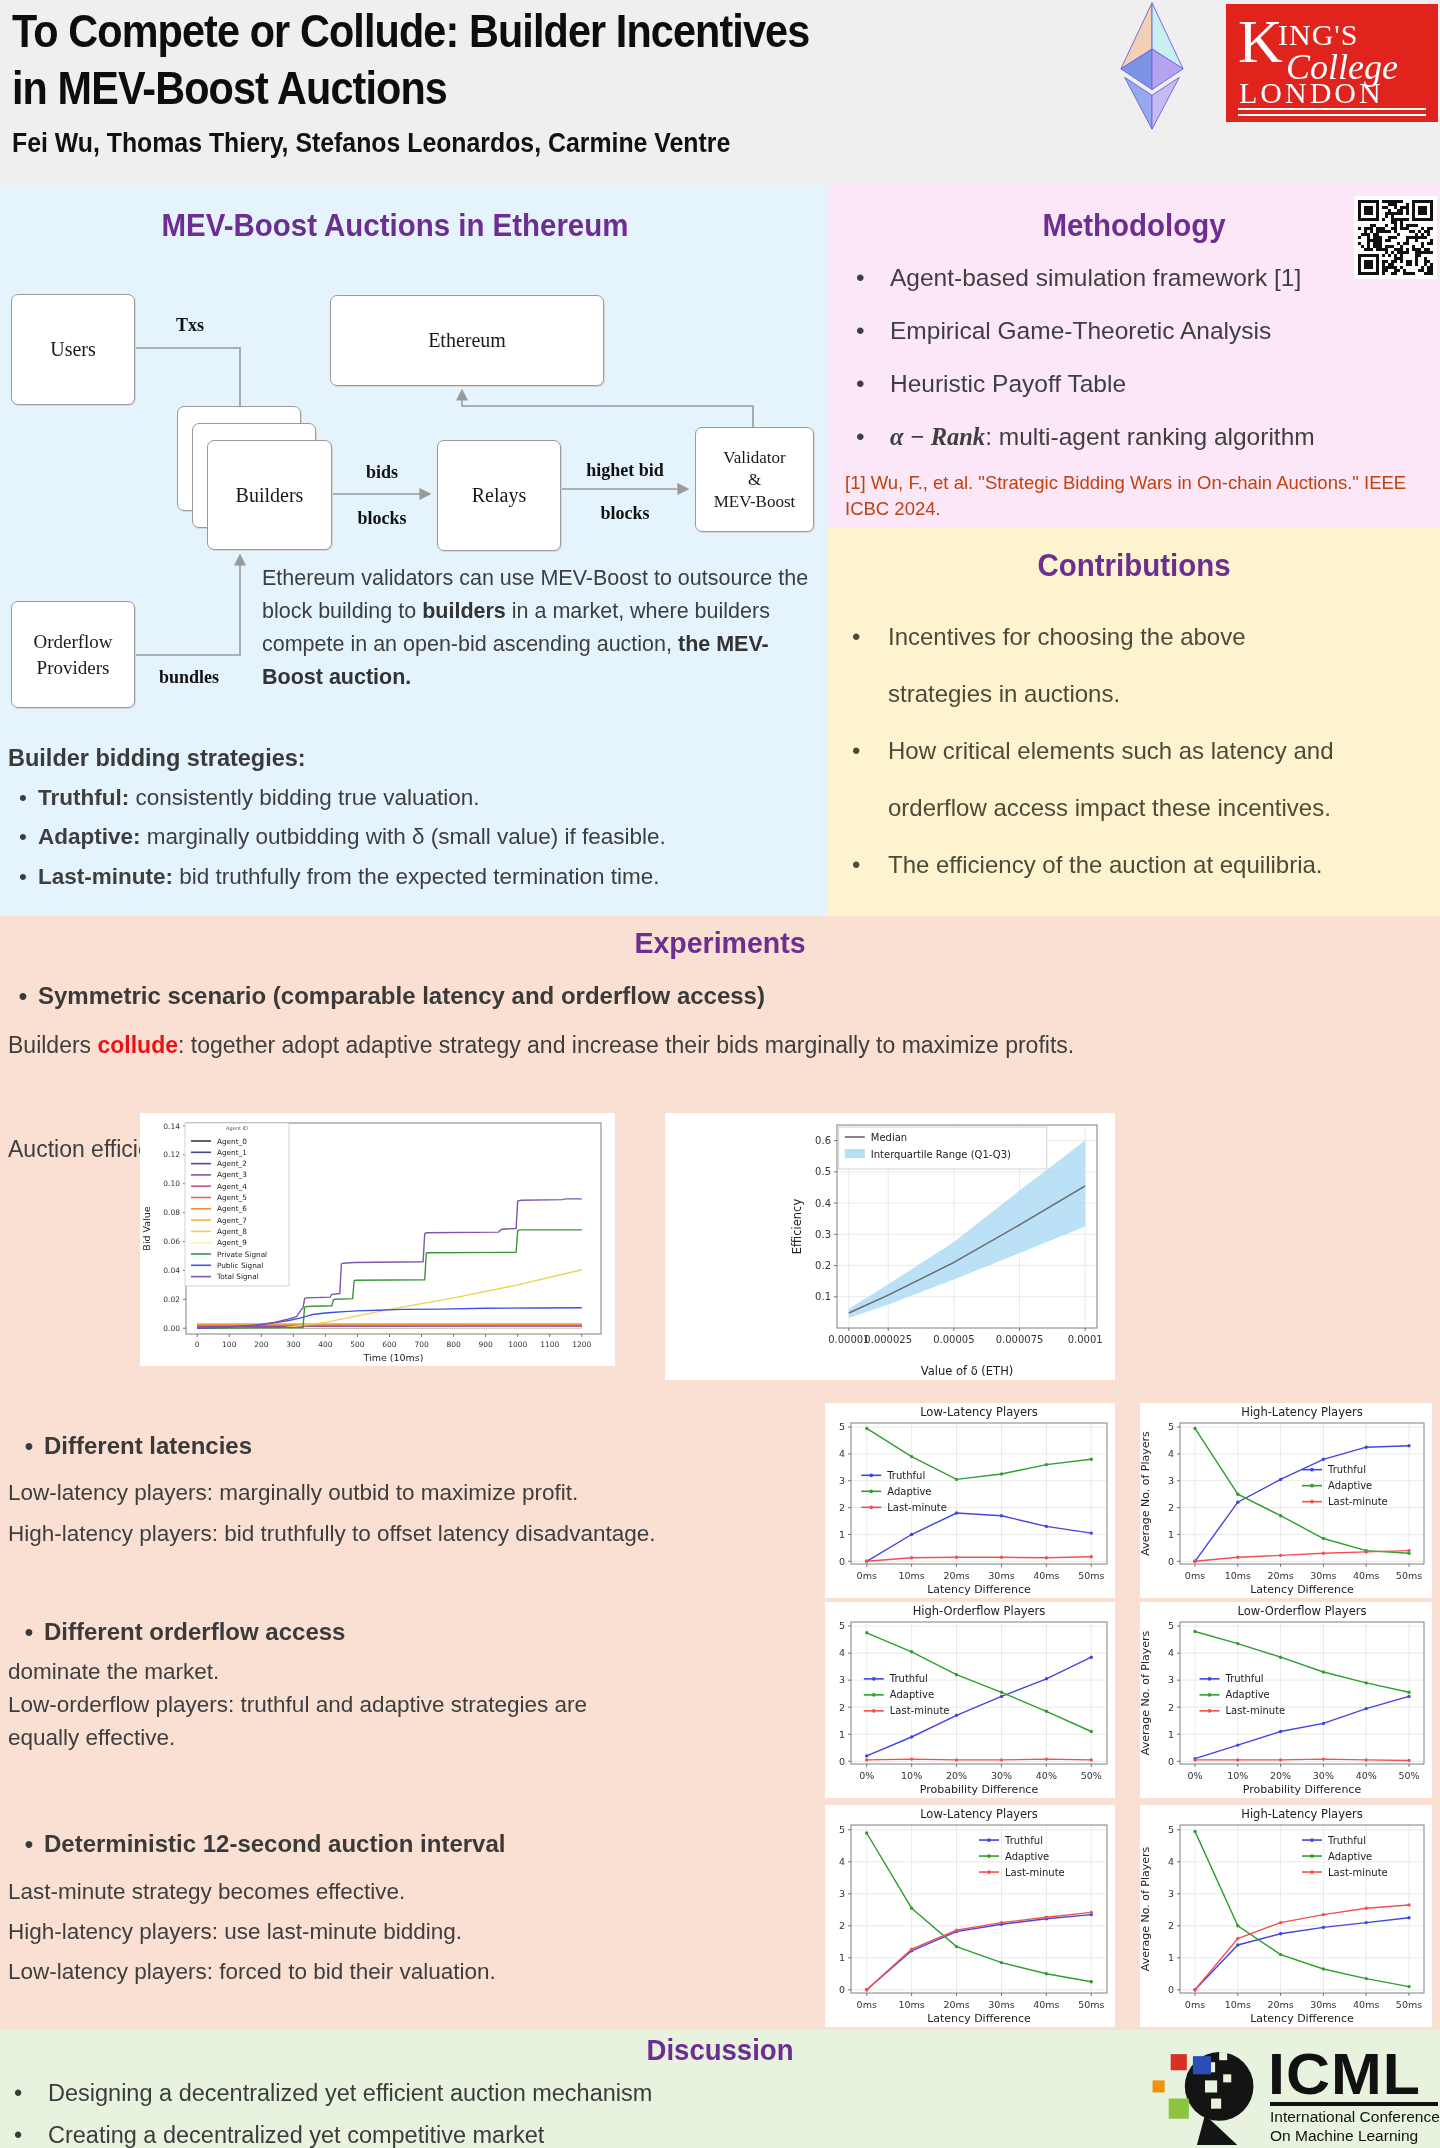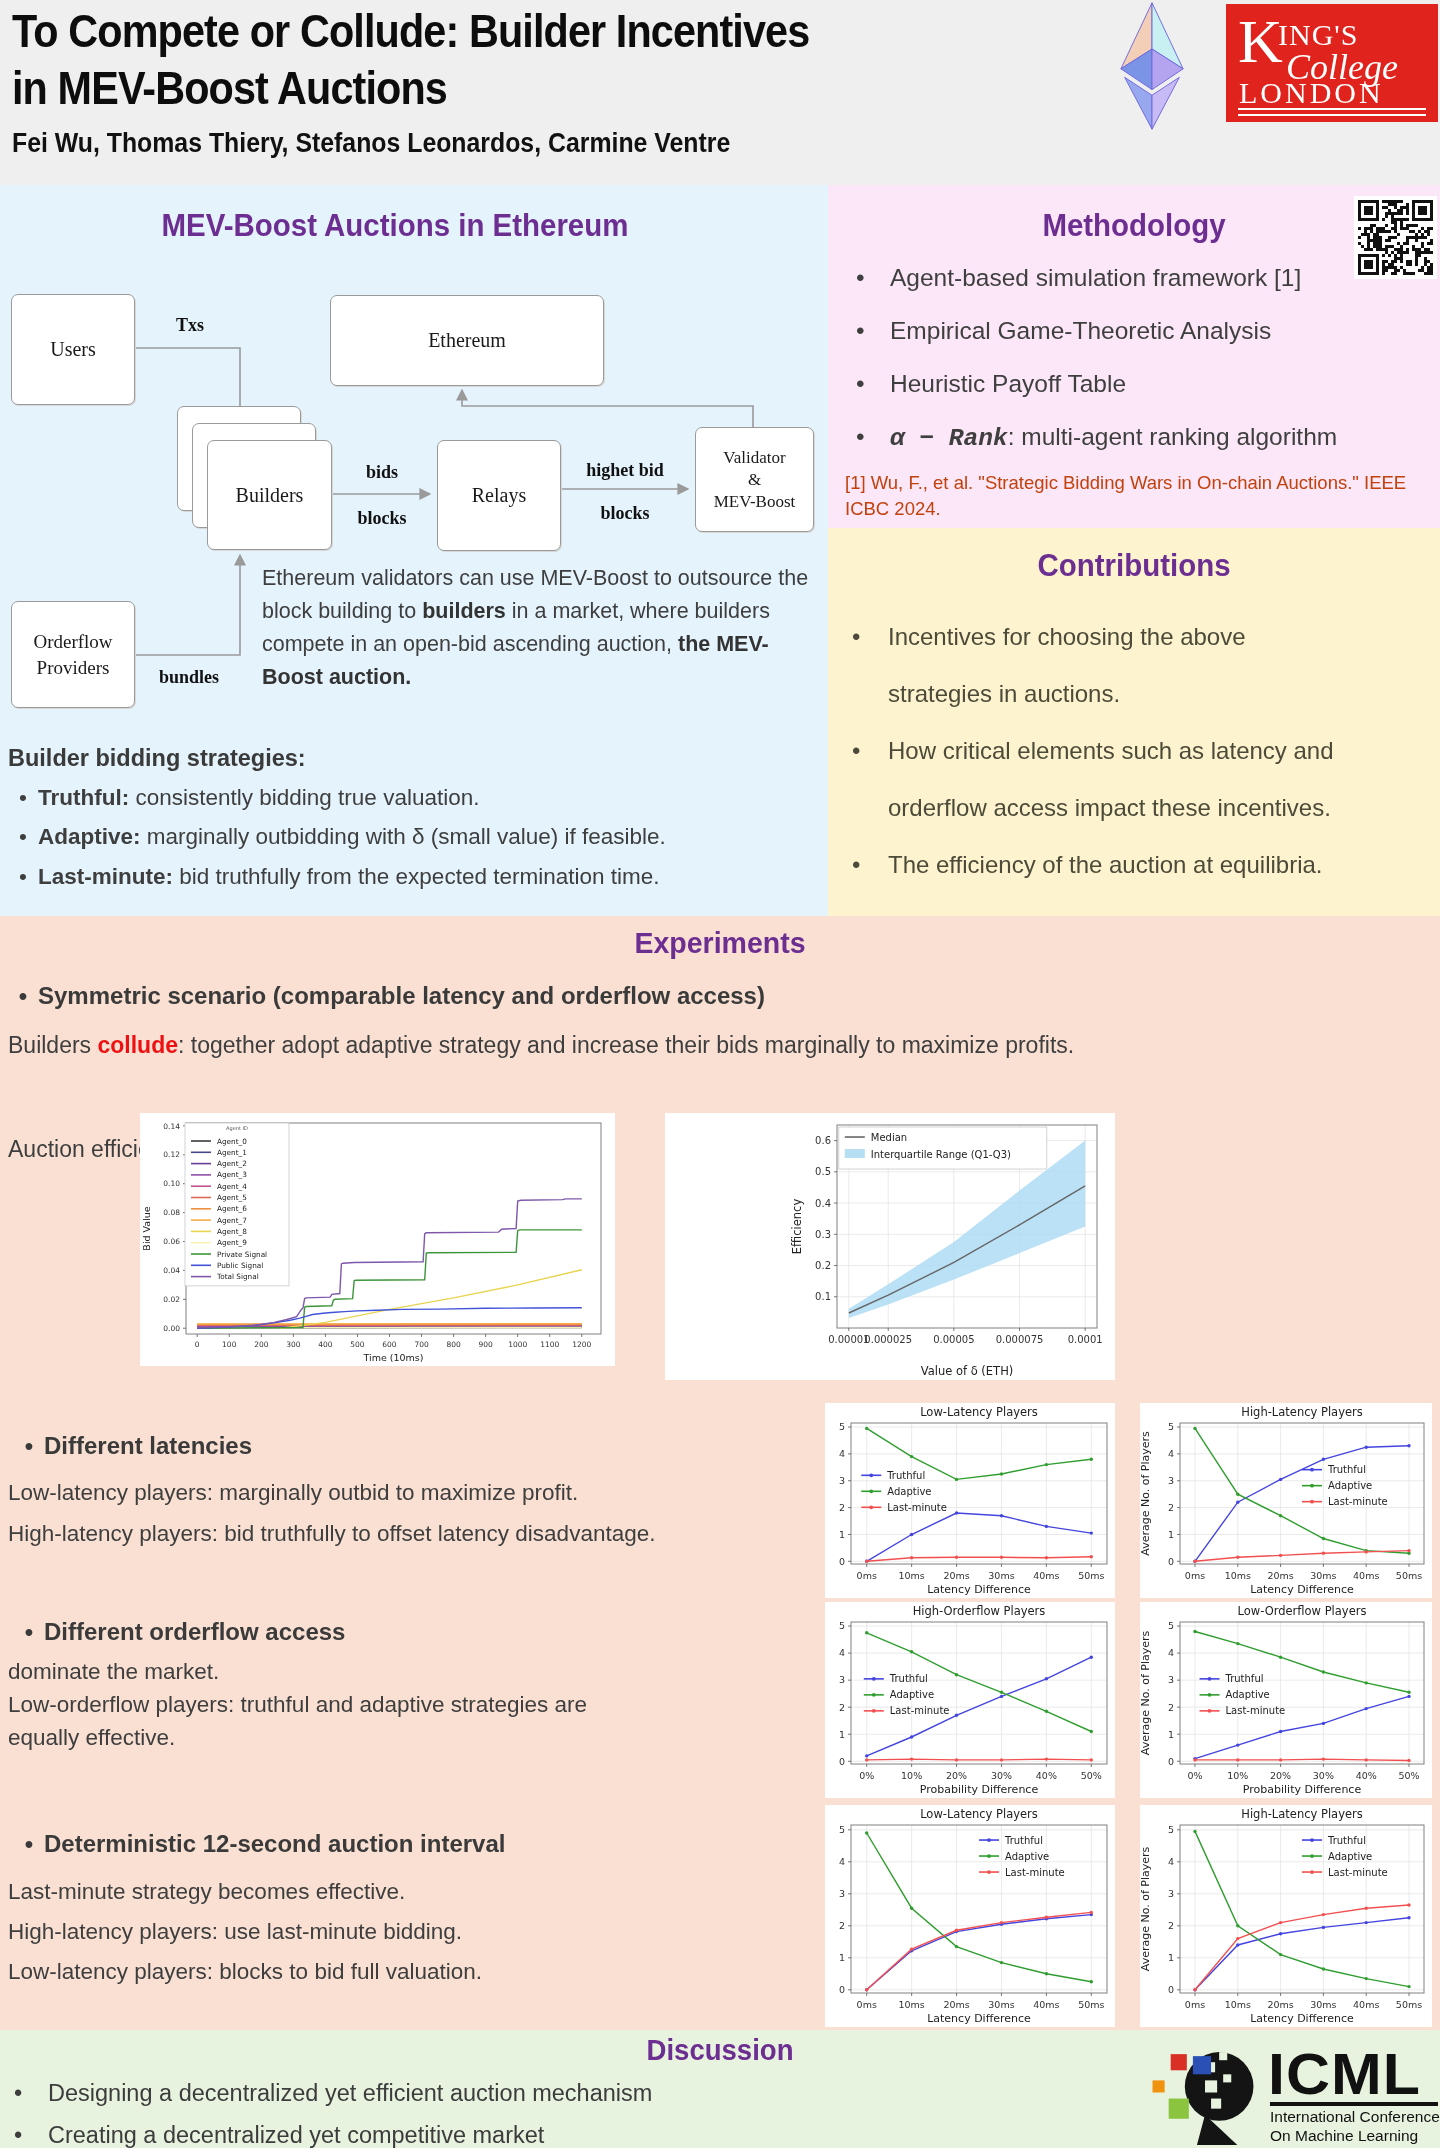--- a/index.html
+++ b/index.html
@@ -33,21 +33,21 @@
   svg text{font-family:"DejaVu Sans",sans-serif}
   .red{color:#ee1111;font-weight:700}
   .mitem{font-size:24.5px;color:#3f3f3f;margin-bottom:25px;display:flex}
   .mitem .dot{width:34px;flex:none;text-align:left;padding-left:4px}
   .citation{position:absolute;left:845px;top:470px;width:585px;font-size:18.5px;line-height:26px;color:#c2410c}
   .clist-line{font-size:24px;color:#4c4a38;line-height:57px;display:flex}
   .clist-line .dot{width:36px;flex:none}
   .clist-line .nodot{width:36px;flex:none}
   .dlist-line{font-size:23.5px;color:#3c3c3c;line-height:42px;display:flex}
   .dlist-line .dot{width:34px;flex:none;padding-left:6px}
-  .alpha-math{font-family:Liberation Mono, monospace;font-style:italic}
+  .alpha-math{font-family:Liberation Serif, serif;font-style:italic}
   .icml-word{position:absolute;left:1268px;top:2040px;font-size:58px;font-weight:900;color:#111;letter-spacing:1px;transform:scaleX(1.05);transform-origin:left top}
   .icml-rule{position:absolute;left:1270px;top:2102px;width:168px;height:4px;background:#111}
   .icml-sub{position:absolute;left:1270px;font-size:15.5px;color:#111}
 </style>
 </head>
 <body>
 
 <div class="sec bg-header"></div>
 <div class="sec bg-left"></div>
 <div class="sec bg-meth"></div>
@@ -865,21 +865,21 @@
     <text x="85.52" y="112.36" font-size="10" fill="#222">Last-minute</text>
   </svg>
 
 <div class="bul" style="left:14px;top:1830px;font-size:24px;font-weight:800;color:#3a3a3a">
   <span class="dot">•</span>
   <span>Deterministic 12-second auction interval</span>
 </div>
 <div class="lines" style="left:8px;top:1872px;font-size:22.5px;line-height:40px">
   <div>Last-minute strategy becomes effective.</div>
   <div>High-latency players: use last-minute bidding.</div>
-  <div>Low-latency players: blocks to bid full valuation.</div>
+  <div>Low-latency players: forced to bid their valuation.</div>
 </div>
 <svg class="chart" style="left:825px;top:1805px" width="290" height="222">
     <line x1="41.719298245614034" y1="20" x2="41.719298245614034" y2="188" stroke="#e4e4e4" stroke-width="0.8"></line>
     <line x1="86.63157894736844" y1="20" x2="86.63157894736844" y2="188" stroke="#e4e4e4" stroke-width="0.8"></line>
     <line x1="131.54385964912282" y1="20" x2="131.54385964912282" y2="188" stroke="#e4e4e4" stroke-width="0.8"></line>
     <line x1="176.4561403508772" y1="20" x2="176.4561403508772" y2="188" stroke="#e4e4e4" stroke-width="0.8"></line>
     <line x1="221.3684210526316" y1="20" x2="221.3684210526316" y2="188" stroke="#e4e4e4" stroke-width="0.8"></line>
     <line x1="266.280701754386" y1="20" x2="266.280701754386" y2="188" stroke="#e4e4e4" stroke-width="0.8"></line>
     <line x1="26" y1="184.8" x2="282" y2="184.8" stroke="#e4e4e4" stroke-width="0.8"></line>
     <line x1="26" y1="152.8" x2="282" y2="152.8" stroke="#e4e4e4" stroke-width="0.8"></line>

